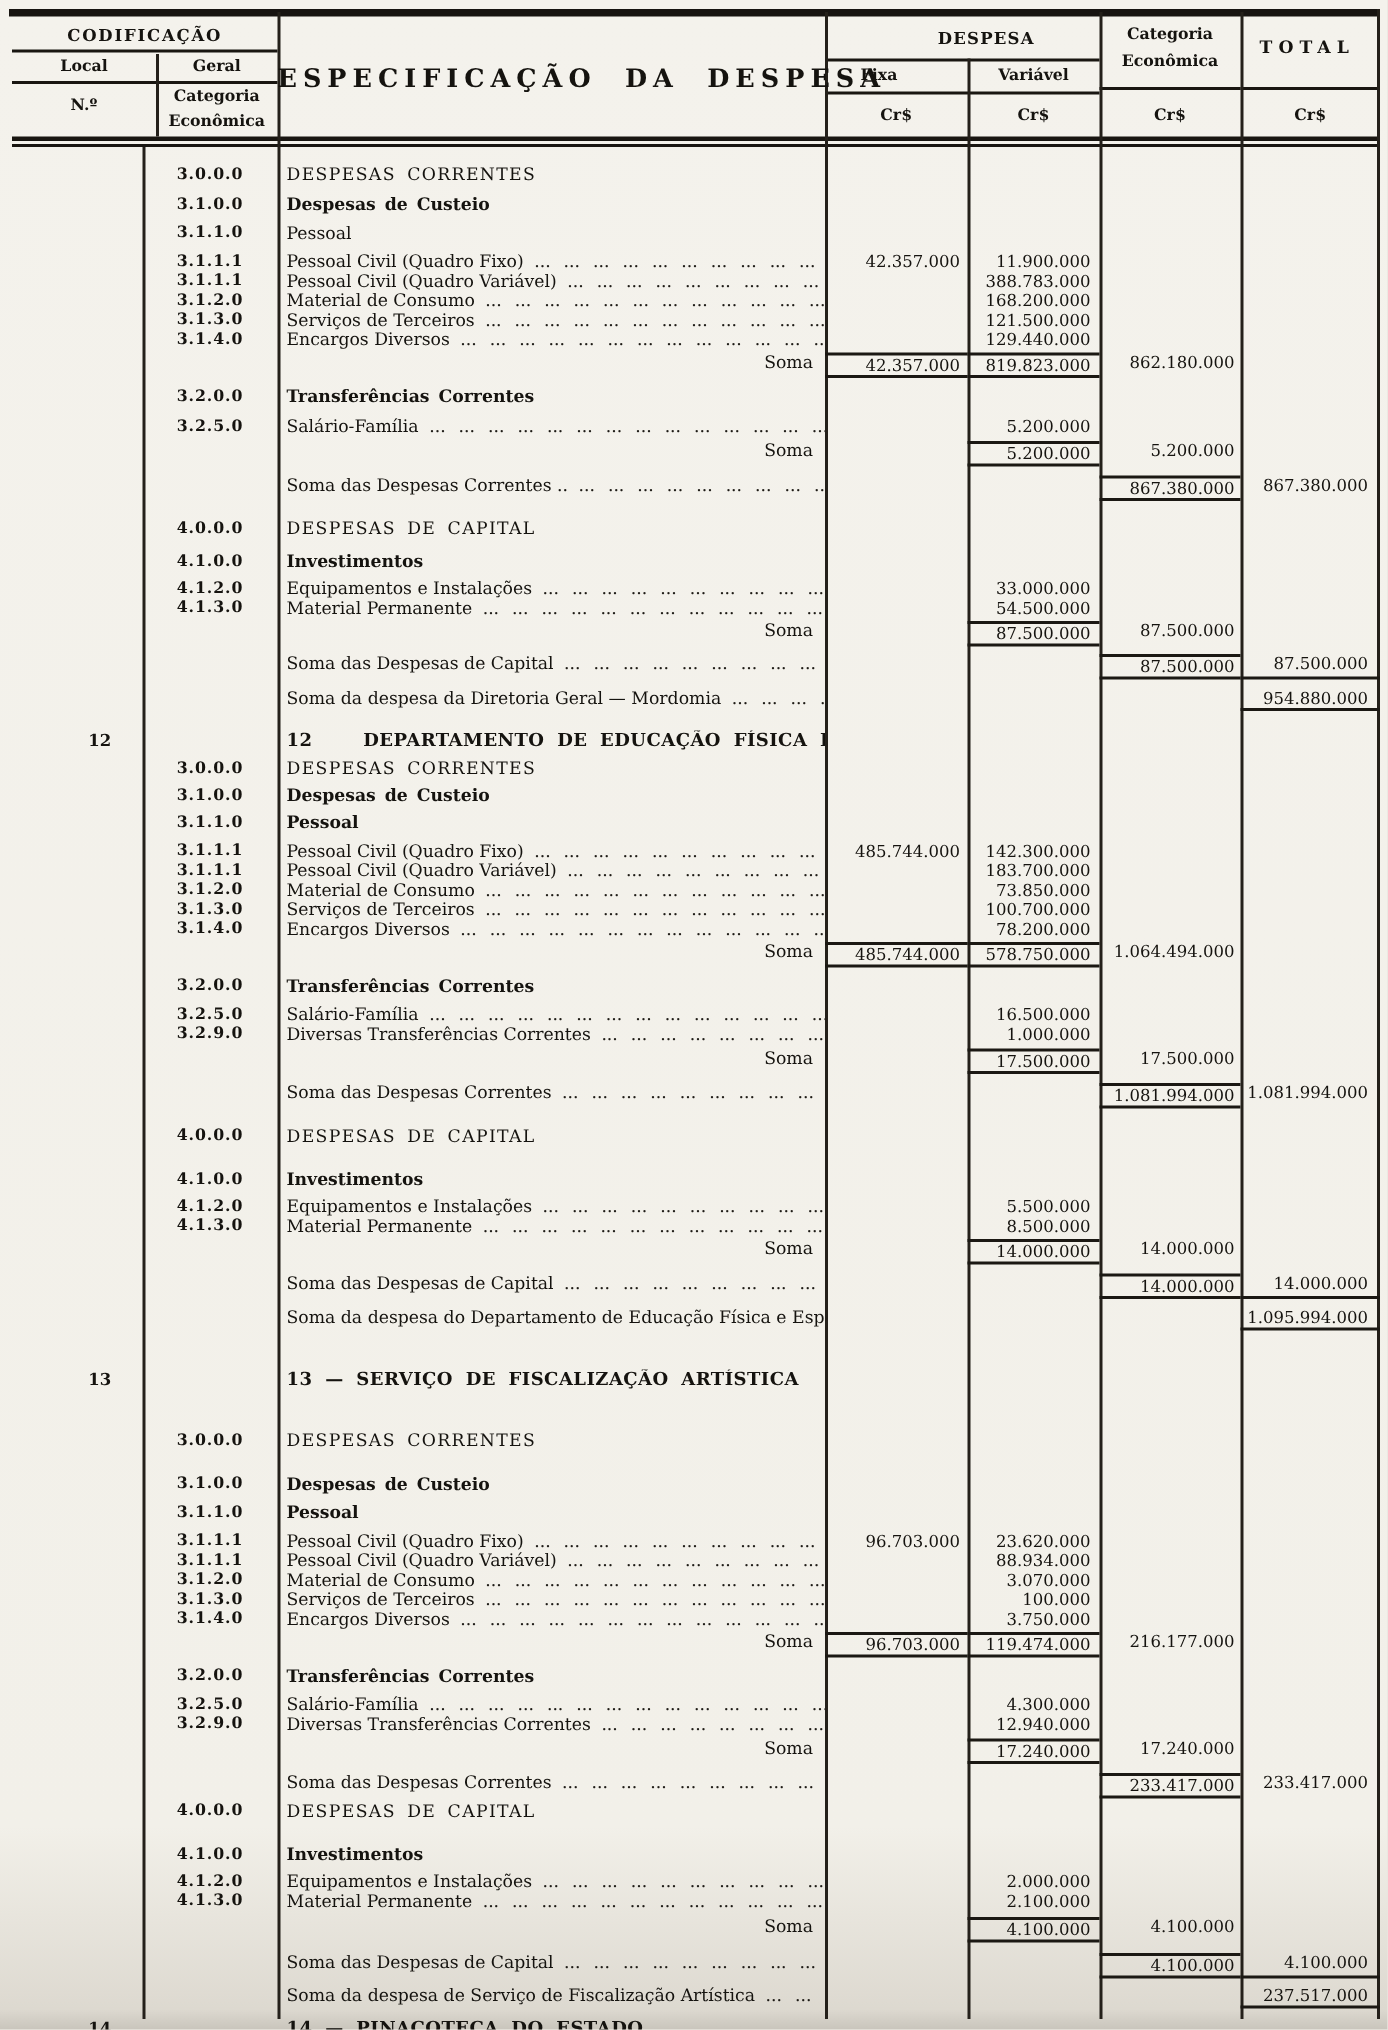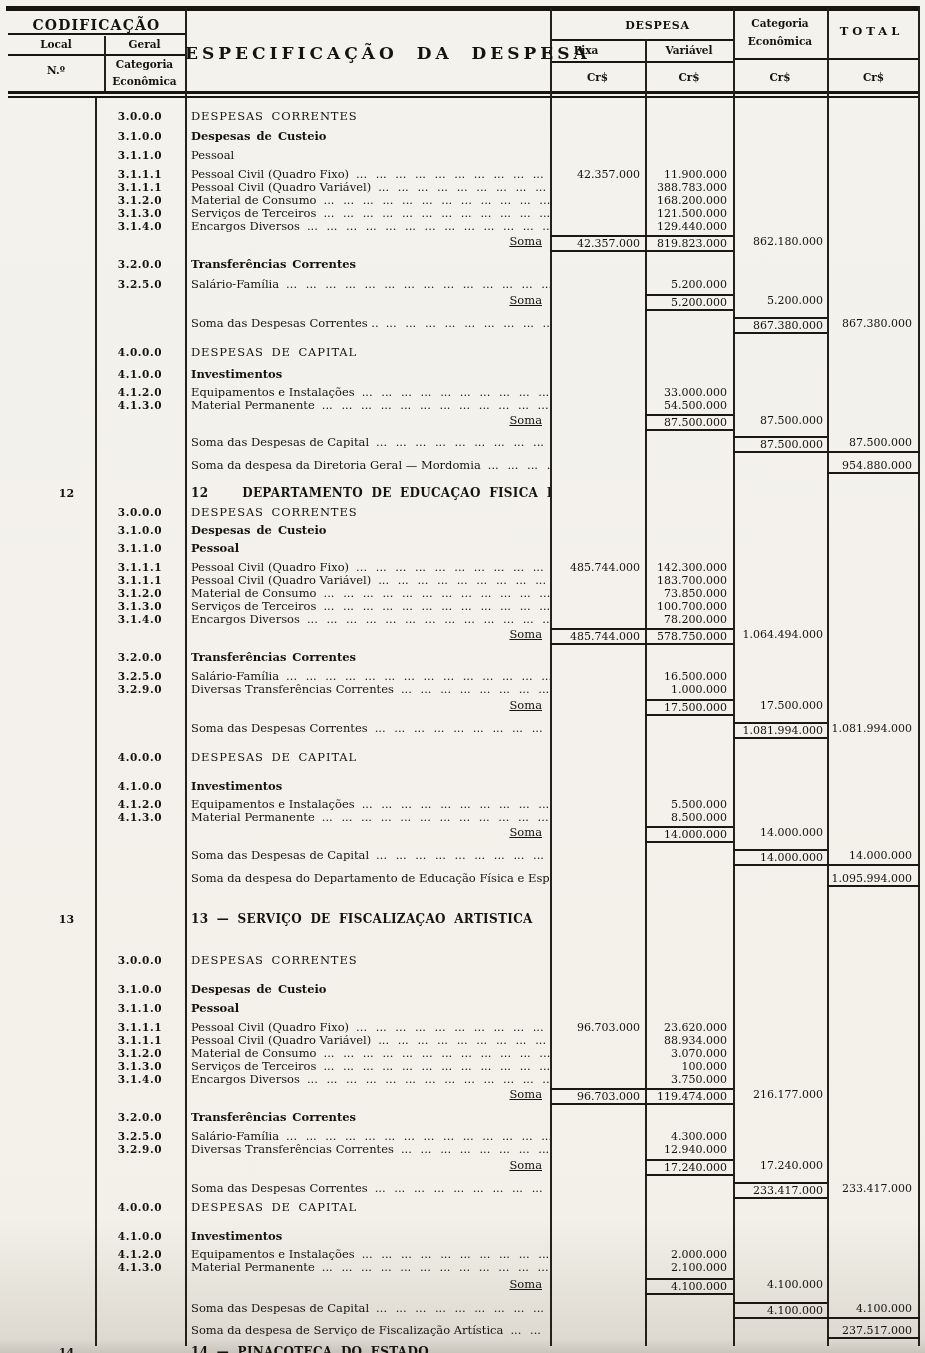--- a/index.html
+++ b/index.html
@@ -22,21 +22,21 @@
   .hcell{position:absolute;text-align:center;font-weight:bold;white-space:nowrap;}
   
   #rows{position:absolute;left:8px;top:101px;width:912px;}
   .row{display:grid;grid-template-columns:87px 90px 365px 95px 88px 94px 93px;min-height:13px;line-height:13px;}
   .cell{overflow:hidden;}
   .c-local{text-align:center;padding-left:30px;font-weight:bold;font-size:11px;}
   .c-geral{text-align:center;font-weight:bold;font-size:10.5px;letter-spacing:.6px;}
   .c-espec{display:flex;padding-left:6px;font-size:11.5px;white-space:nowrap;}
   .c-espec .t{flex:0 0 auto;}
   .dots{flex:1 1 auto;overflow:hidden;white-space:nowrap;word-spacing:5px;padding-left:7px;color:#1d1a15;}
-  .c-espec.soma{justify-content:flex-end;padding-right:8px;text-decoration:underline;}
+  .c-espec.soma{justify-content:flex-end;padding-right:8px;}
   .s-title{font-weight:bold;font-size:12px;word-spacing:4px;letter-spacing:.3px;}
   .s-caps{letter-spacing:.9px;word-spacing:3px;}
   .s-bold{font-weight:bold;word-spacing:2px;}
   .c-num{text-align:right;font-size:11px;white-space:nowrap;}
   .c-fixa{padding-right:5px;}
   .c-var{padding-right:6px;}
   .c-cat{padding-right:4px;}
   .c-tot{padding-right:8px;}
   .ra{border-top:2px solid #1b1813;}
   .rb{border-bottom:2px solid #1b1813;}
@@ -60,21 +60,21 @@
 
   <div class="vl" style="left:104px;top:36px;height:55px;width:1.5px;"></div>
   <div class="vl" style="left:95px;top:98px;height:1248px;width:1.5px;"></div>
   <div class="vl" style="left:185px;top:8px;height:1338px;"></div>
   <div class="vl" style="left:550px;top:8px;height:1338px;"></div>
   <div class="vl" style="left:645px;top:39px;height:1307px;width:1.5px;"></div>
   <div class="vl" style="left:733px;top:8px;height:1338px;"></div>
   <div class="vl" style="left:827px;top:8px;height:1338px;width:1.5px;"></div>
   <div class="vl" style="left:918px;top:6px;height:1340px;width:1.5px;"></div>
 
-  <div class="hcell" style="left:8px;top:17px;width:177px;font-size:14px;letter-spacing:1.2px;">CODIFICAÇÃO</div>
+  <div class="hcell" style="left:8px;top:17px;width:177px;font-size:11px;letter-spacing:1.2px;">CODIFICAÇÃO</div>
   <div class="hcell" style="left:8px;top:38px;width:96px;font-size:10.5px;">Local</div>
   <div class="hcell" style="left:104px;top:38px;width:81px;font-size:10.5px;">Geral</div>
   <div class="hcell" style="left:8px;top:64px;width:96px;font-size:10.5px;">N.º</div>
   <div class="hcell" style="left:104px;top:58px;width:81px;font-size:10.5px;">Categoria</div>
   <div class="hcell" style="left:104px;top:75px;width:81px;font-size:10.5px;">Econômica</div>
   <div class="hcell" style="left:185px;top:43px;width:365px;font-size:17px;letter-spacing:4px;word-spacing:9px;">ESPECIFICAÇÃO DA DESPESA</div>
   <div class="hcell" style="left:550px;top:19px;width:151px;font-size:11px;letter-spacing:.8px;margin-left:32px;">DESPESA</div>
   <div class="hcell" style="left:550px;top:44px;width:72px;font-size:10.5px;">Fixa</div>
   <div class="hcell" style="left:645px;top:44px;width:88px;font-size:10.5px;">Variável</div>
   <div class="hcell" style="left:733px;top:17px;width:94px;font-size:10.5px;">Categoria</div>

